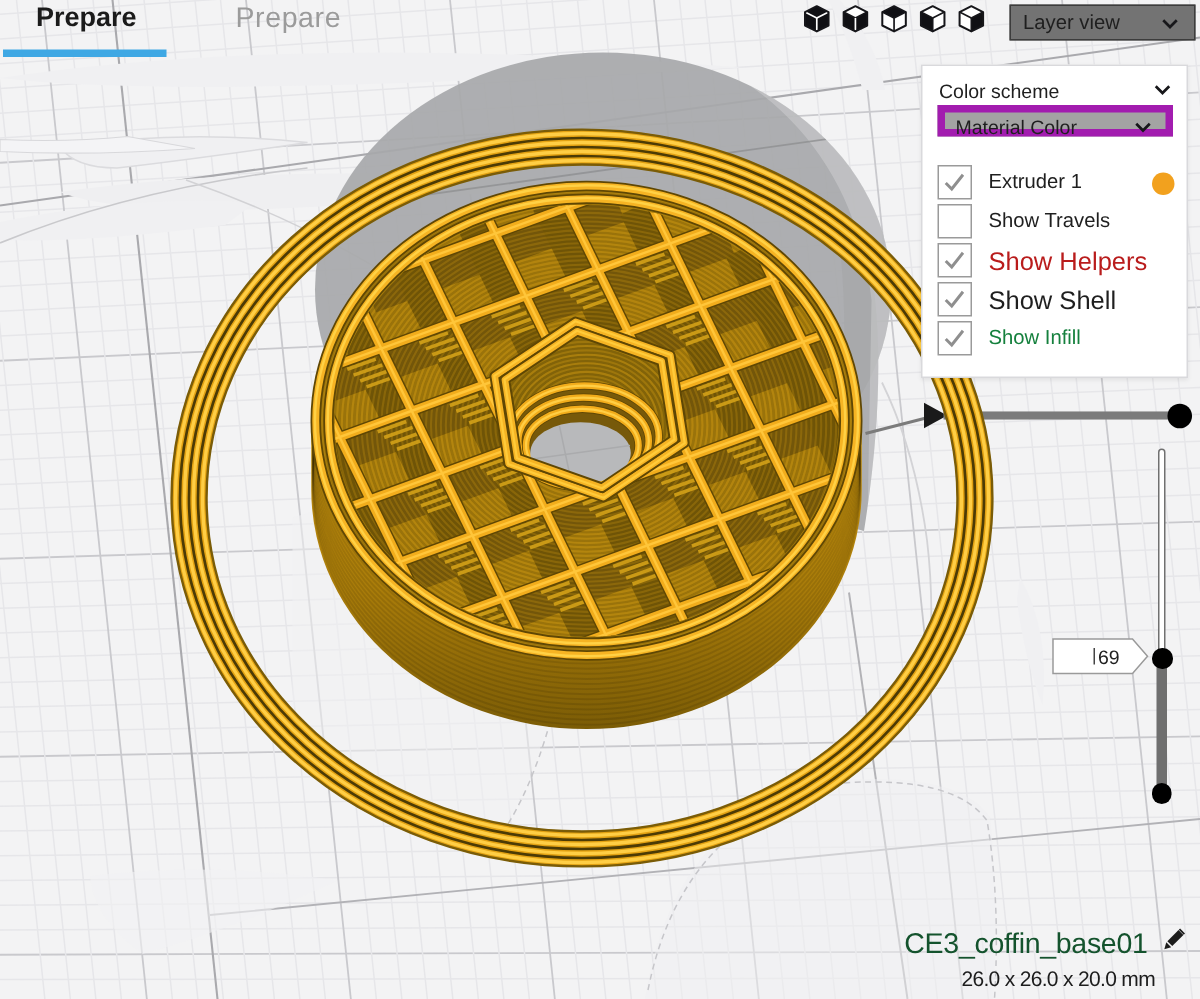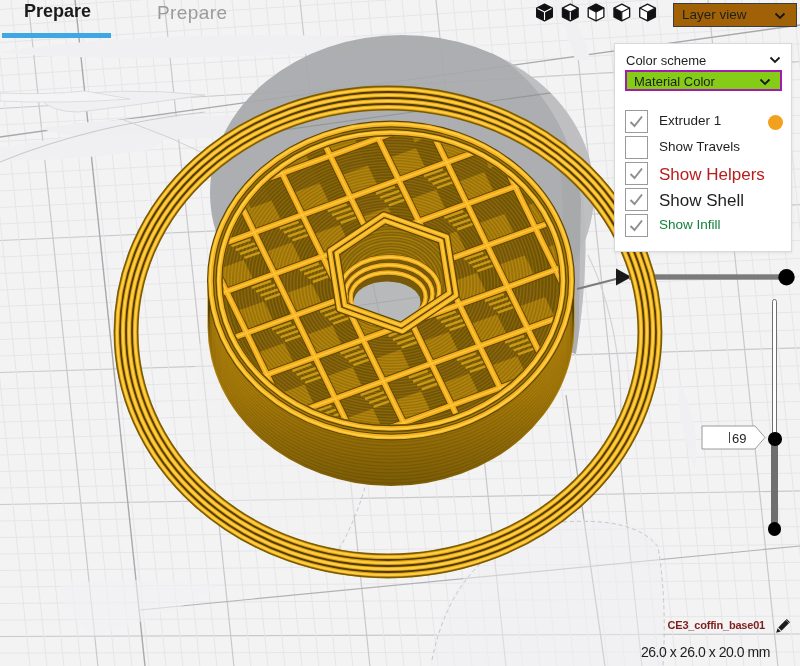--- a/index.html
+++ b/index.html
@@ -670,36 +670,36 @@
 <polygon points="0.5,4.5 7.5,8 7.5,16 0.5,12.5" fill="#ffffff" stroke="none"></polygon>
 <polygon points="14.5,4.5 7.5,8 7.5,16 14.5,12.5" fill="#101014" stroke="none"></polygon>
 <polygon points="7.5,1 14.5,4.5 7.5,8 0.5,4.5" fill="#ffffff" stroke="none"></polygon>
 <line x1="7.5" y1="8" x2="0.5" y2="4.5" stroke="#16161a" stroke-width="1"></line>
 <line x1="7.5" y1="8" x2="14.5" y2="4.5" stroke="#16161a" stroke-width="1"></line>
 <line x1="7.5" y1="8" x2="7.5" y2="16" stroke="#16161a" stroke-width="1"></line>
 <polygon points="7.5,1 14.5,4.5 14.5,12.5 7.5,16 0.5,12.5 0.5,4.5" fill="none" stroke="#16161a" stroke-width="1.2" stroke-linejoin="round"></polygon>
 </g>
 </g>
 </svg>
-<div style="position:absolute;left:673px;top:3px;width:124px;height:24px;background:#a16207;border:1px solid #3c3c3c;box-sizing:border-box">
+<div style="position:absolute;left:673px;top:3px;width:124px;height:24px;background:#737373;border:1px solid #3c3c3c;box-sizing:border-box">
 <div style="position:absolute;left:8px;top:3px;font-size:13.5px;color:#1f1f1f">Layer view</div>
 <div style="position:absolute;right:10px;top:8px">
         <svg style="display:block" width="12" height="8" viewBox="0 0 12 8">
           <polyline points="1.5,1.5 6,6 10.5,1.5" fill="none" stroke="#17171a" stroke-width="1.8"></polyline>
         </svg>
       </div>
 </div>
 <div style="position:absolute;left:614px;top:43px;width:178px;height:209px;background:#ffffff;border:1px solid #d9d9dc;box-sizing:border-box;box-shadow:0 1px 3px rgba(0,0,0,0.08)">
  <div style="position:absolute;left:11px;top:9px;font-size:13px;color:#1f1f1f">Color scheme</div>
  <div style="position:absolute;left:154px;top:12px">
         <svg style="display:block" width="12" height="8" viewBox="0 0 12 8">
           <polyline points="1.5,1.5 6,6 10.5,1.5" fill="none" stroke="#17171a" stroke-width="1.8"></polyline>
         </svg>
       </div>
- <div style="position:absolute;left:10px;top:26px;width:157px;height:21px;border:2px solid #a21caf;box-sizing:border-box;background:#84cc16">
+ <div style="position:absolute;left:10px;top:26px;width:157px;height:21px;border:5px solid #a21caf;box-sizing:border-box;background:#a3a3a3">
    <div style="position:absolute;left:7px;top:2px;font-size:13px;color:#1f1f1f">Material Color</div>
    <div style="position:absolute;right:9px;top:6px">
           <svg style="display:block" width="12" height="8" viewBox="0 0 12 8">
             <polyline points="1.5,1.5 6,6 10.5,1.5" fill="none" stroke="#17171a" stroke-width="1.8"></polyline>
           </svg>
         </div>
  </div>
  <div style="position:absolute;left:10px;top:66px;width:23px;height:23px;border:1px solid #9a9a9a;background:#fff;box-sizing:border-box">
         <svg style="display:block" width="21" height="21" viewBox="0 0 21 21">
           <polyline points="4.5,11 8.5,15 16,5.5" fill="none" stroke="#8f8f8f" stroke-width="2"></polyline>
@@ -733,21 +733,21 @@
 <div style="position:absolute;left:771px;top:440px;width:7px;height:89px;background:#6f6f6f"></div>
 <div style="position:absolute;left:768px;top:432px;width:13.5px;height:13.5px;border-radius:50%;background:#000"></div>
 <div style="position:absolute;left:767.5px;top:522px;width:13.5px;height:13.5px;border-radius:50%;background:#000"></div>
 
 <svg width="66" height="26" style="position:absolute;left:701px;top:425px">
 <polygon points="1,1 54,1 64,12.5 54,24 1,24" fill="#ffffff" stroke="#9a9a9a" stroke-width="1"></polygon>
 <text x="31" y="17.5" font-family="Liberation Sans, sans-serif" font-size="13" fill="#1f1f1f">69</text>
 <line x1="28.5" y1="7" x2="28.5" y2="18" stroke="#444" stroke-width="1"></line>
 </svg>
 
-<div style="position:absolute;right:35px;top:619px;font-size:11px;letter-spacing:-0.2px;font-weight:bold;color:#7f1d1d">CE3_coffin_base01</div>
+<div style="position:absolute;right:35px;top:619px;font-size:19px;letter-spacing:-0.2px;font-weight:normal;color:#14532d">CE3_coffin_base01</div>
 <svg width="18" height="18" viewBox="0 0 18 18" style="position:absolute;left:773px;top:618px">
 <g transform="rotate(45 9 9)" fill="#1c1c1c">
  <rect x="6.7" y="1.5" width="4.6" height="10.5"></rect>
  <rect x="6.7" y="0" width="4.6" height="1.2"></rect>
  <polygon points="6.7,13 11.3,13 9,17.2"></polygon>
 </g>
 </svg>
 <div style="position:absolute;right:30px;top:644px;font-size:14px;letter-spacing:-0.45px;font-weight:normal;color:#1d1d1d">26.0 x 26.0 x 20.0 mm</div>
 
 </div>

